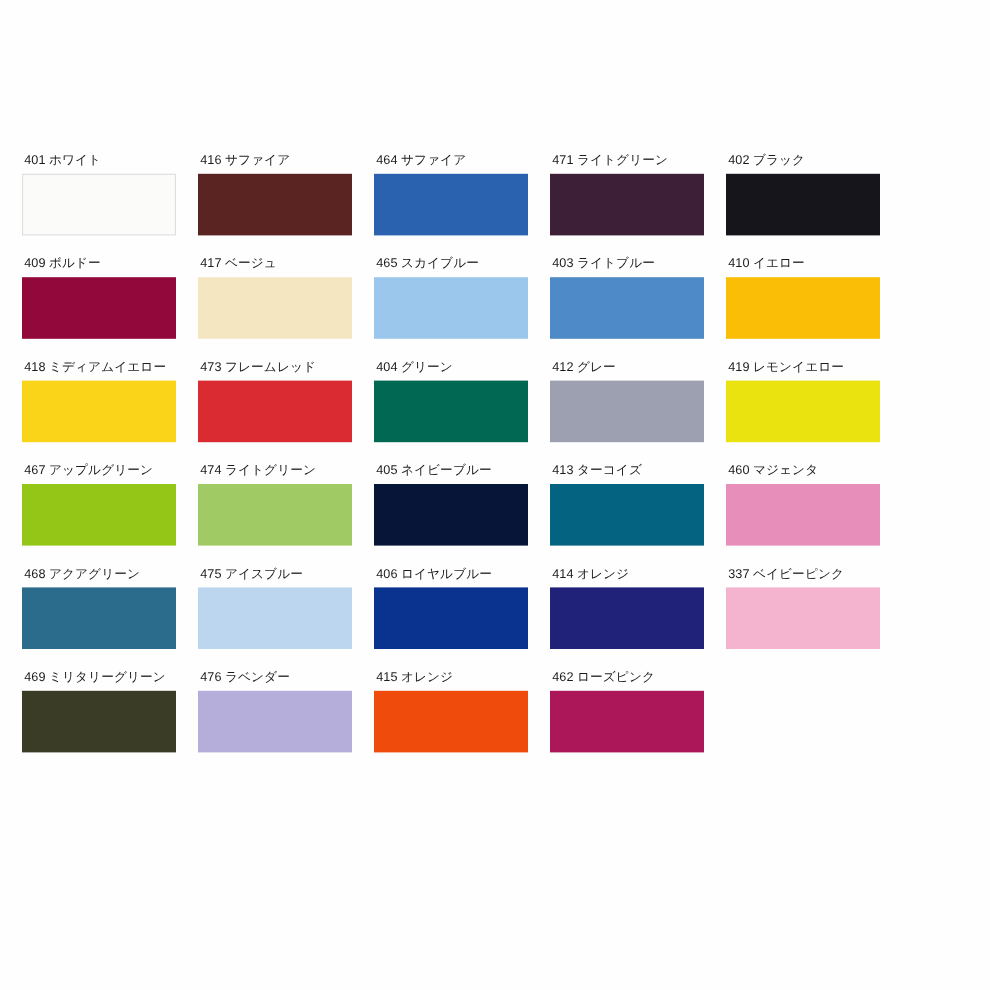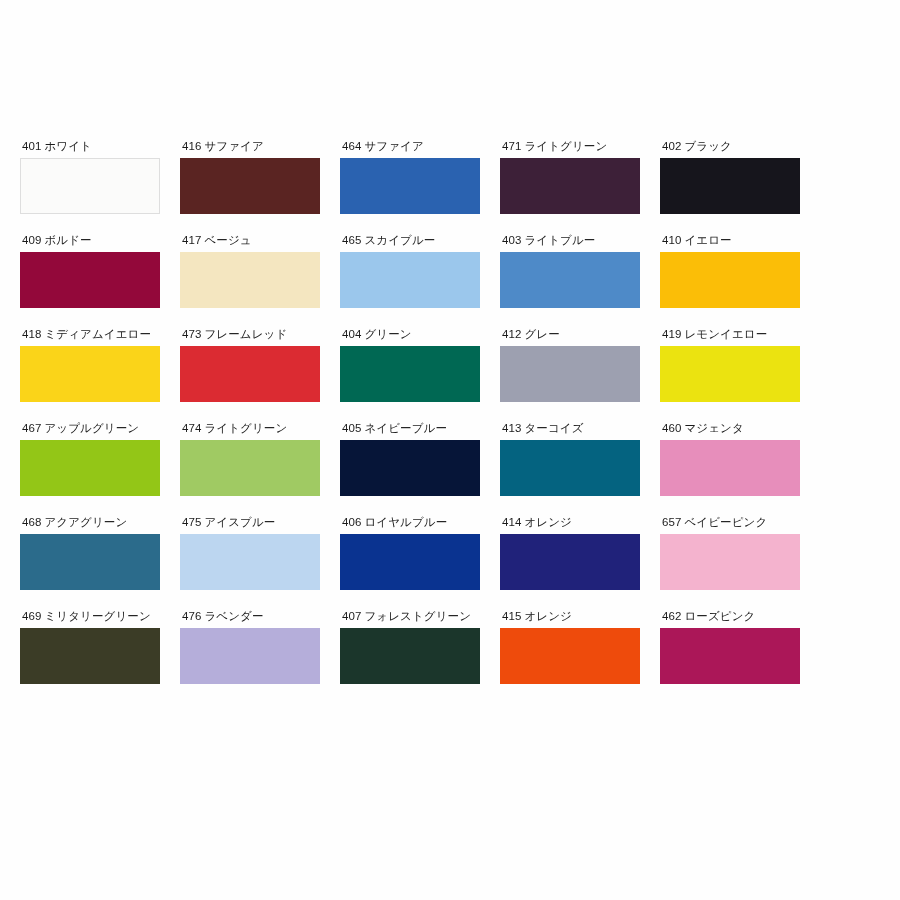--- a/index.html
+++ b/index.html
@@ -164,34 +164,30 @@
       </div>
       <div class="cell">
         <div class="swatch-label"><span class="code">406</span><span class="name">ロイヤルブルー</span></div>
         <div class="swatch" style="background-color: rgb(10, 51, 144);"></div>
       </div>
       <div class="cell">
         <div class="swatch-label"><span class="code">414</span><span class="name">オレンジ</span></div>
         <div class="swatch" style="background-color: rgb(32, 34, 122);"></div>
       </div>
       <div class="cell">
-        <div class="swatch-label"><span class="code">657</span><span class="name">ベイビーピンク</span></div>
+        <div class="swatch-label"><span class="code">337</span><span class="name">ベイビーピンク</span></div>
         <div class="swatch" style="background-color: rgb(244, 179, 206);"></div>
       </div>
       <div class="cell">
         <div class="swatch-label"><span class="code">469</span><span class="name">ミリタリーグリーン</span></div>
         <div class="swatch" style="background-color: rgb(59, 60, 38);"></div>
       </div>
       <div class="cell">
         <div class="swatch-label"><span class="code">476</span><span class="name">ラベンダー</span></div>
         <div class="swatch" style="background-color: rgb(181, 174, 218);"></div>
-      </div>
-      <div class="cell">
-        <div class="swatch-label"><span class="code">407</span><span class="name">フォレストグリーン</span></div>
-        <div class="swatch" style="background-color: rgb(27, 54, 43);"></div>
       </div>
       <div class="cell">
         <div class="swatch-label"><span class="code">415</span><span class="name">オレンジ</span></div>
         <div class="swatch" style="background-color: rgb(238, 75, 12);"></div>
       </div>
       <div class="cell">
         <div class="swatch-label"><span class="code">462</span><span class="name">ローズピンク</span></div>
         <div class="swatch" style="background-color: rgb(171, 23, 88);"></div>
       </div>
       <div class="cell empty">

